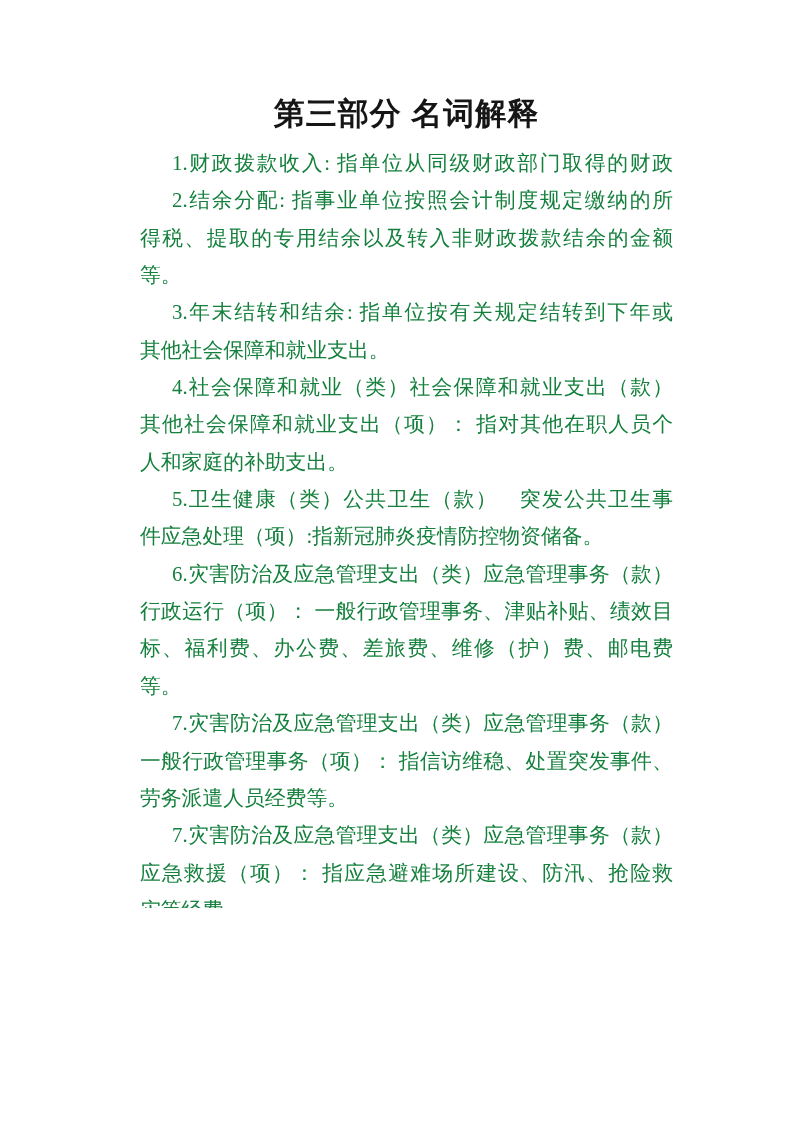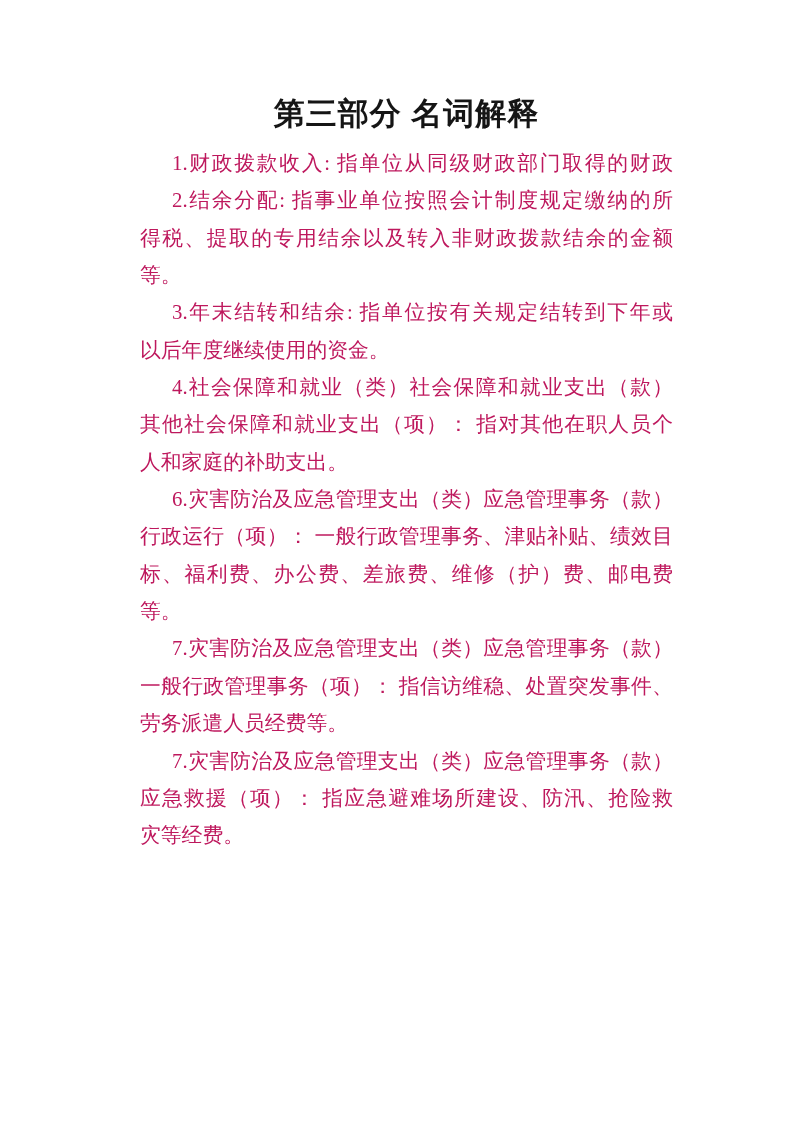--- a/index.html
+++ b/index.html
@@ -29,21 +29,21 @@
     letter-spacing: 1px;
     white-space: nowrap;
   }
   .doc-body {
     position: absolute;
     top: 144px;
     left: 140px;
     width: 533px;
     font-family: "Liberation Serif", "DejaVu Serif", serif;
     font-size: 20.8px;
-    color: #be185d;
+    color: #15803d;
   }
   .para { margin: 0; padding: 0; }
   .line {
     height: 37.35px;
     line-height: 37.35px;
     text-align: justify;
     text-align-last: left;
     white-space: nowrap;
     overflow: visible;
   }
@@ -76,26 +76,30 @@
       <div class="para">
         <div class="line first full">1.财政拨款收入: 指单位从同级财政部门取得的财政</div>
       </div>
       <div class="para">
         <div class="line first full">2.结余分配: 指事业单位按照会计制度规定缴纳的所</div>
         <div class="line full">得税、提取的专用结余以及转入非财政拨款结余的金额</div>
         <div class="line">等。</div>
       </div>
       <div class="para">
         <div class="line first full">3.年末结转和结余: 指单位按有关规定结转到下年或</div>
-        <div class="line">以后年度继续使用的资金。</div>
+        <div class="line">其他社会保障和就业支出。</div>
       </div>
       <div class="para">
         <div class="line first full">4.社会保障和就业（类）社会保障和就业支出（款）</div>
         <div class="line full">其他社会保障和就业支出（项）： 指对其他在职人员个</div>
         <div class="line">人和家庭的补助支出。</div>
+      </div>
+      <div class="para">
+        <div class="line first full">5.卫生健康（类）公共卫生（款）　突发公共卫生事</div>
+        <div class="line">件应急处理（项）:指新冠肺炎疫情防控物资储备。</div>
       </div>
       <div class="para">
         <div class="line first full">6.灾害防治及应急管理支出（类）应急管理事务（款）</div>
         <div class="line full">行政运行（项）： 一般行政管理事务、津贴补贴、绩效目</div>
         <div class="line full">标、福利费、办公费、差旅费、维修（护）费、邮电费</div>
         <div class="line">等。</div>
       </div>
       <div class="para">
         <div class="line first full">7.灾害防治及应急管理支出（类）应急管理事务（款）</div>
         <div class="line full">一般行政管理事务（项）： 指信访维稳、处置突发事件、</div>

